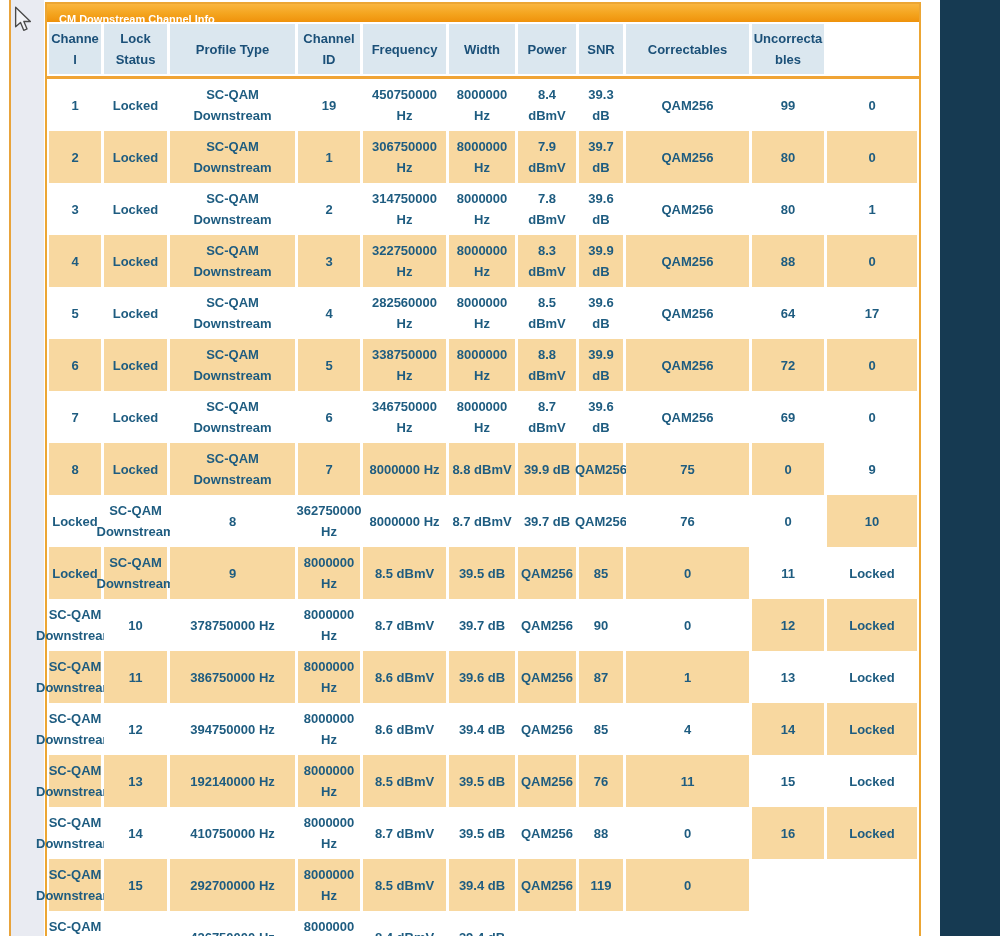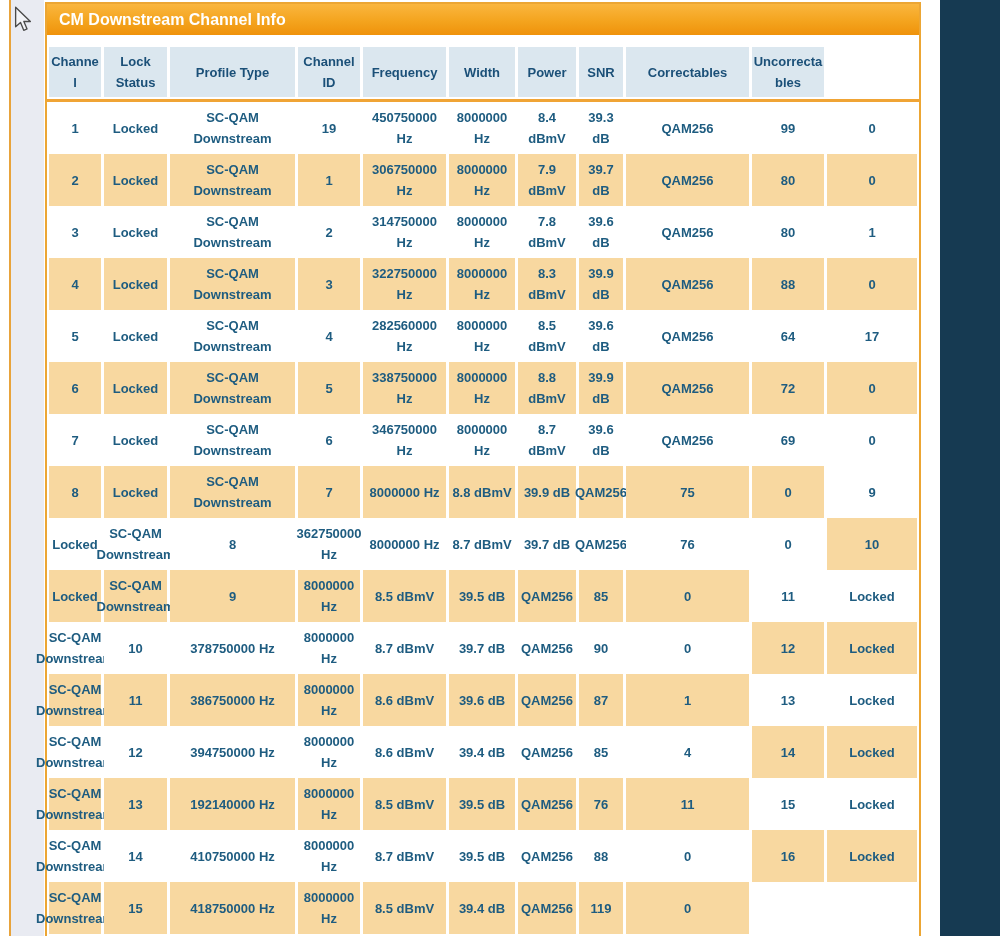--- a/index.html
+++ b/index.html
@@ -26,33 +26,33 @@
   }
   .table-box {
     position: absolute; left: 45px; top: 2px;
     width: 876px;
     border: 2px solid #eca634;
     background: #ffffff;
     box-sizing: border-box;
     min-height: 980px;
   }
   .title-bar {
-    height: 31px;
+    height: 18px;
     line-height: 31px;
     padding-left: 12px;
     background: linear-gradient(180deg, #fab63f 0%, #f4a41e 55%, #ef920b 100%);
     color: #ffffff;
-    font-size: 16px;
+    font-size: 11px;
     font-weight: bold;
   }
   .header-row {
     display: grid;
     grid-template-columns: 52px 63px 125px 62px 83px 66px 58px 44px 123px 72px 1fr;
     column-gap: 3px;
-    padding: 12px 2px 0 2px;
+    padding: 2px 2px 0 2px;
     background: #ffffff;
   }
   .header-cell {
     height: 50px;
     background: #dbe7ef;
     color: #1b5078;
     font-size: 13px;
     font-weight: bold;
     display: flex;
     align-items: center;
@@ -280,21 +280,21 @@
       <div class="cell">8000000 Hz</div>
       <div class="cell">8.7 dBmV</div>
       <div class="cell">39.5 dB</div>
       <div class="cell">QAM256</div>
       <div class="cell">88</div>
       <div class="cell">0</div>
       <div class="cell alt">16</div>
       <div class="cell alt">Locked</div>
       <div class="cell alt">SC-QAM Downstream</div>
       <div class="cell alt">15</div>
-      <div class="cell alt">418750000 Hz</div>
+      <div class="cell alt">292700000 Hz</div>
       <div class="cell alt">8000000 Hz</div>
       <div class="cell alt">8.5 dBmV</div>
       <div class="cell alt">39.4 dB</div>
       <div class="cell alt">QAM256</div>
       <div class="cell alt">119</div>
       <div class="cell alt">0</div>
       <div class="cell"></div>
       <div class="cell"></div>
       <div class="cell">SC-QAM Downstream</div>
       <div class="cell"></div>

